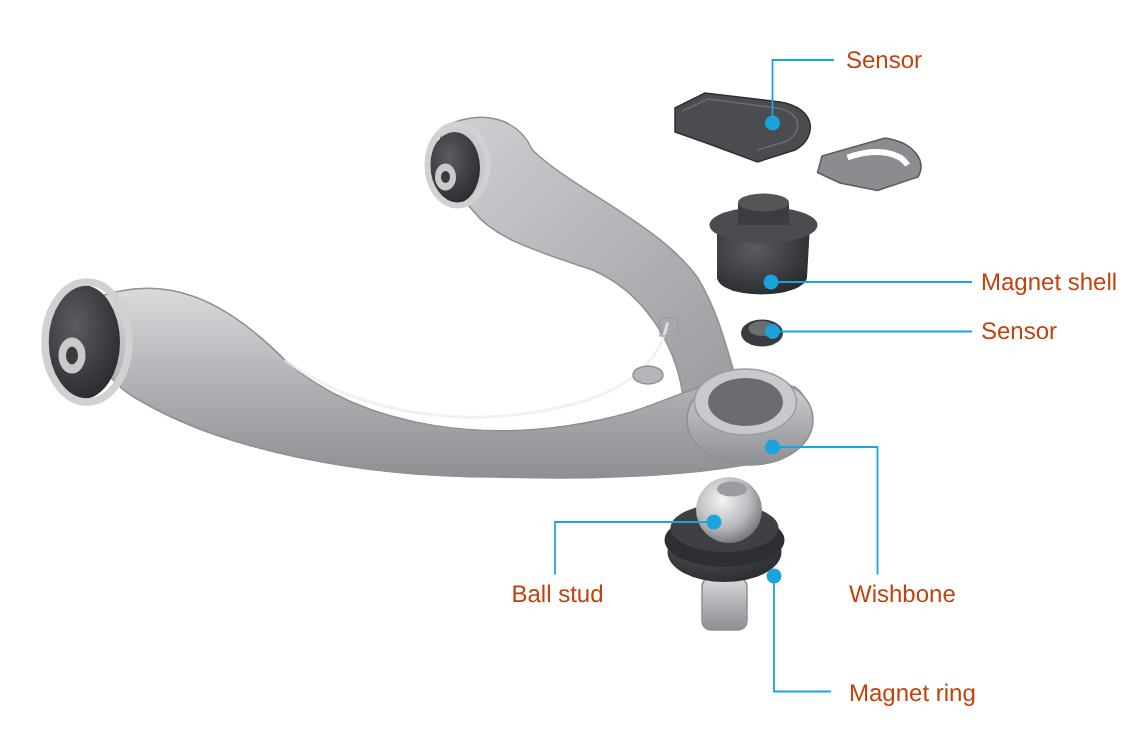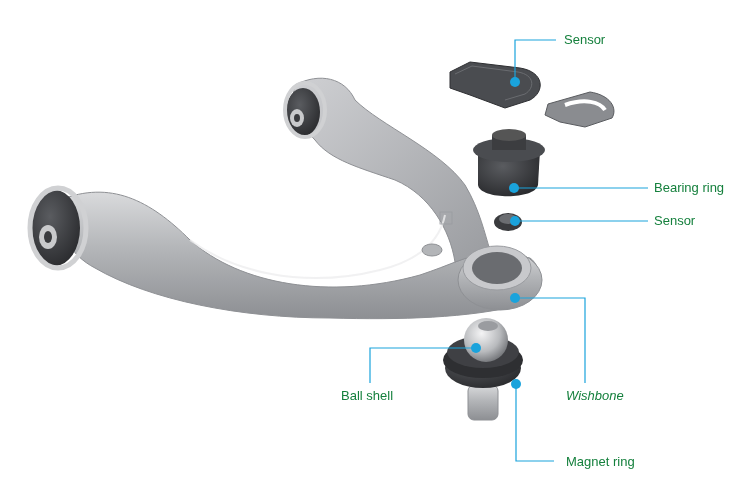--- a/index.html
+++ b/index.html
@@ -1,19 +1,19 @@
 <!DOCTYPE html>
 <html><head>
 <meta charset="utf-8">
 <style>
   html, body { margin:0; padding:0; background:#ffffff; }
   body { width:748px; height:499px; position:relative; overflow:hidden;
          font-family:"Liberation Sans", "DejaVu Sans", sans-serif; }
   #stage { position:absolute; left:0; top:0; width:748px; height:499px; }
-  .label { position:absolute; font-size:13px; color:#15803d; white-space:nowrap; line-height:1; }
+  .label { position:absolute; font-size:16px; color:#c2410c; white-space:nowrap; line-height:1; }
 </style>
 </head>
 <body>
 
 <div id="stage">
 <svg width="748" height="499" viewBox="0 0 748 499" xmlns="http://www.w3.org/2000/svg">
   <defs>
     <linearGradient id="alu" x1="0" y1="0" x2="0" y2="1">
       <stop offset="0" stop-color="#d9dadc"></stop>
       <stop offset="0.45" stop-color="#b3b5b8"></stop>
@@ -100,18 +100,18 @@
     <circle cx="515" cy="82" r="5"></circle>
     <circle cx="514" cy="188" r="5"></circle>
     <circle cx="515" cy="221" r="5"></circle>
     <circle cx="515" cy="298" r="5"></circle>
     <circle cx="476" cy="348" r="5"></circle>
     <circle cx="516" cy="384" r="5"></circle>
   </g>
 </svg>
 
 <span class="label" style="left:564px;top:33px;">Sensor</span>
-<span class="label" style="left:654px;top:181px;">Bearing ring</span>
+<span class="label" style="left:654px;top:181px;">Magnet shell</span>
 <span class="label" style="left:654px;top:214px;">Sensor</span>
-<span class="label" style="left:566px;top:389px;font-style:italic;">Wishbone</span>
-<span class="label" style="left:341px;top:389px;">Ball shell</span>
+<span class="label" style="left:566px;top:389px;">Wishbone</span>
+<span class="label" style="left:341px;top:389px;">Ball stud</span>
 <span class="label" style="left:566px;top:455px;">Magnet ring</span>
 </div>
 
 </body></html>

